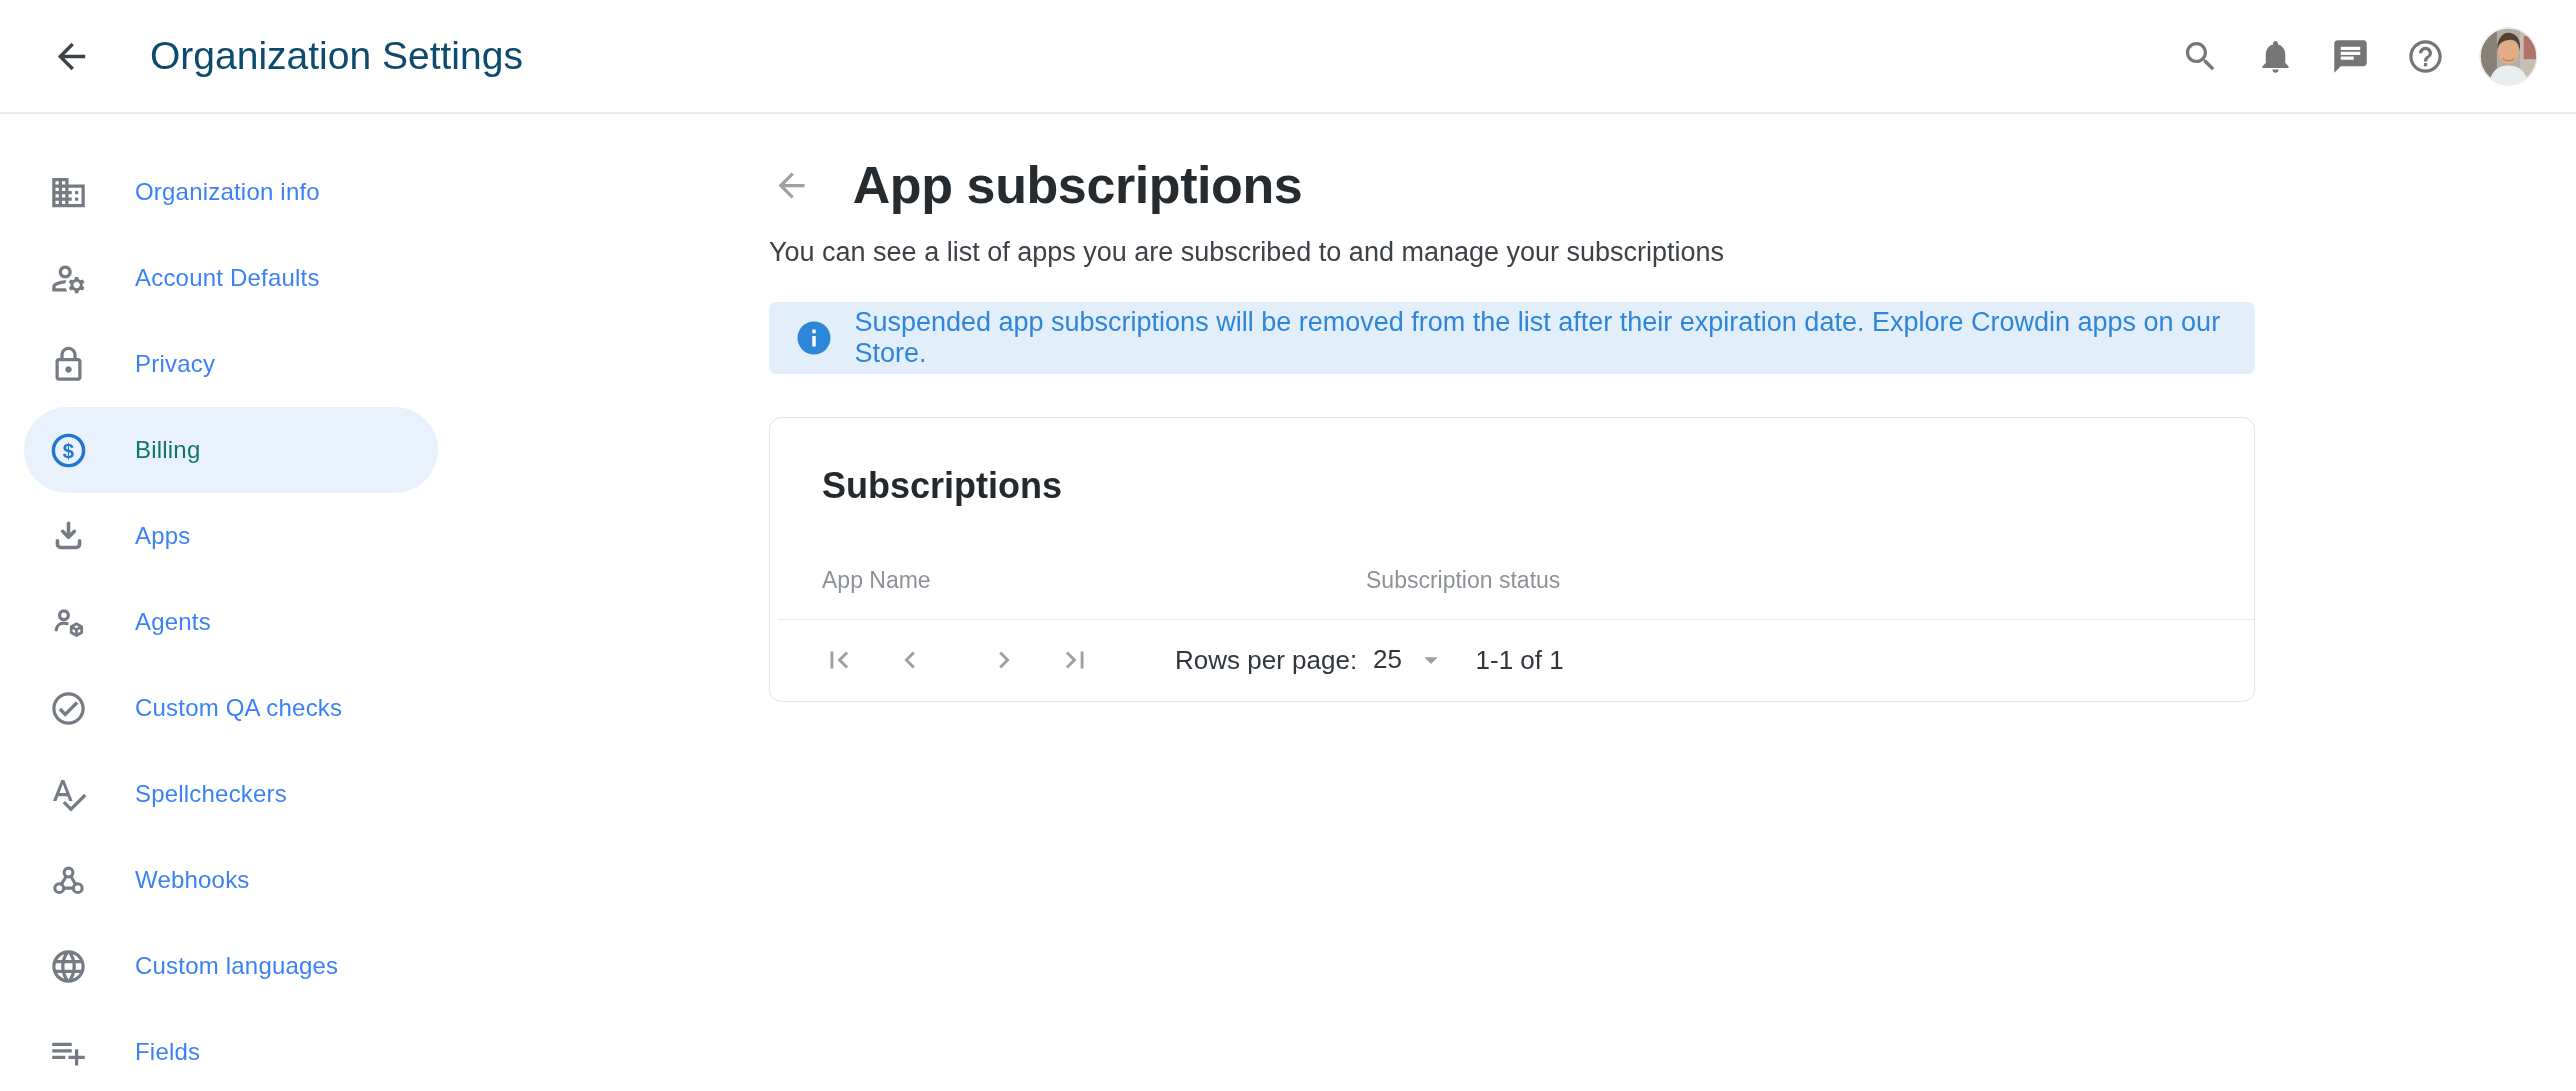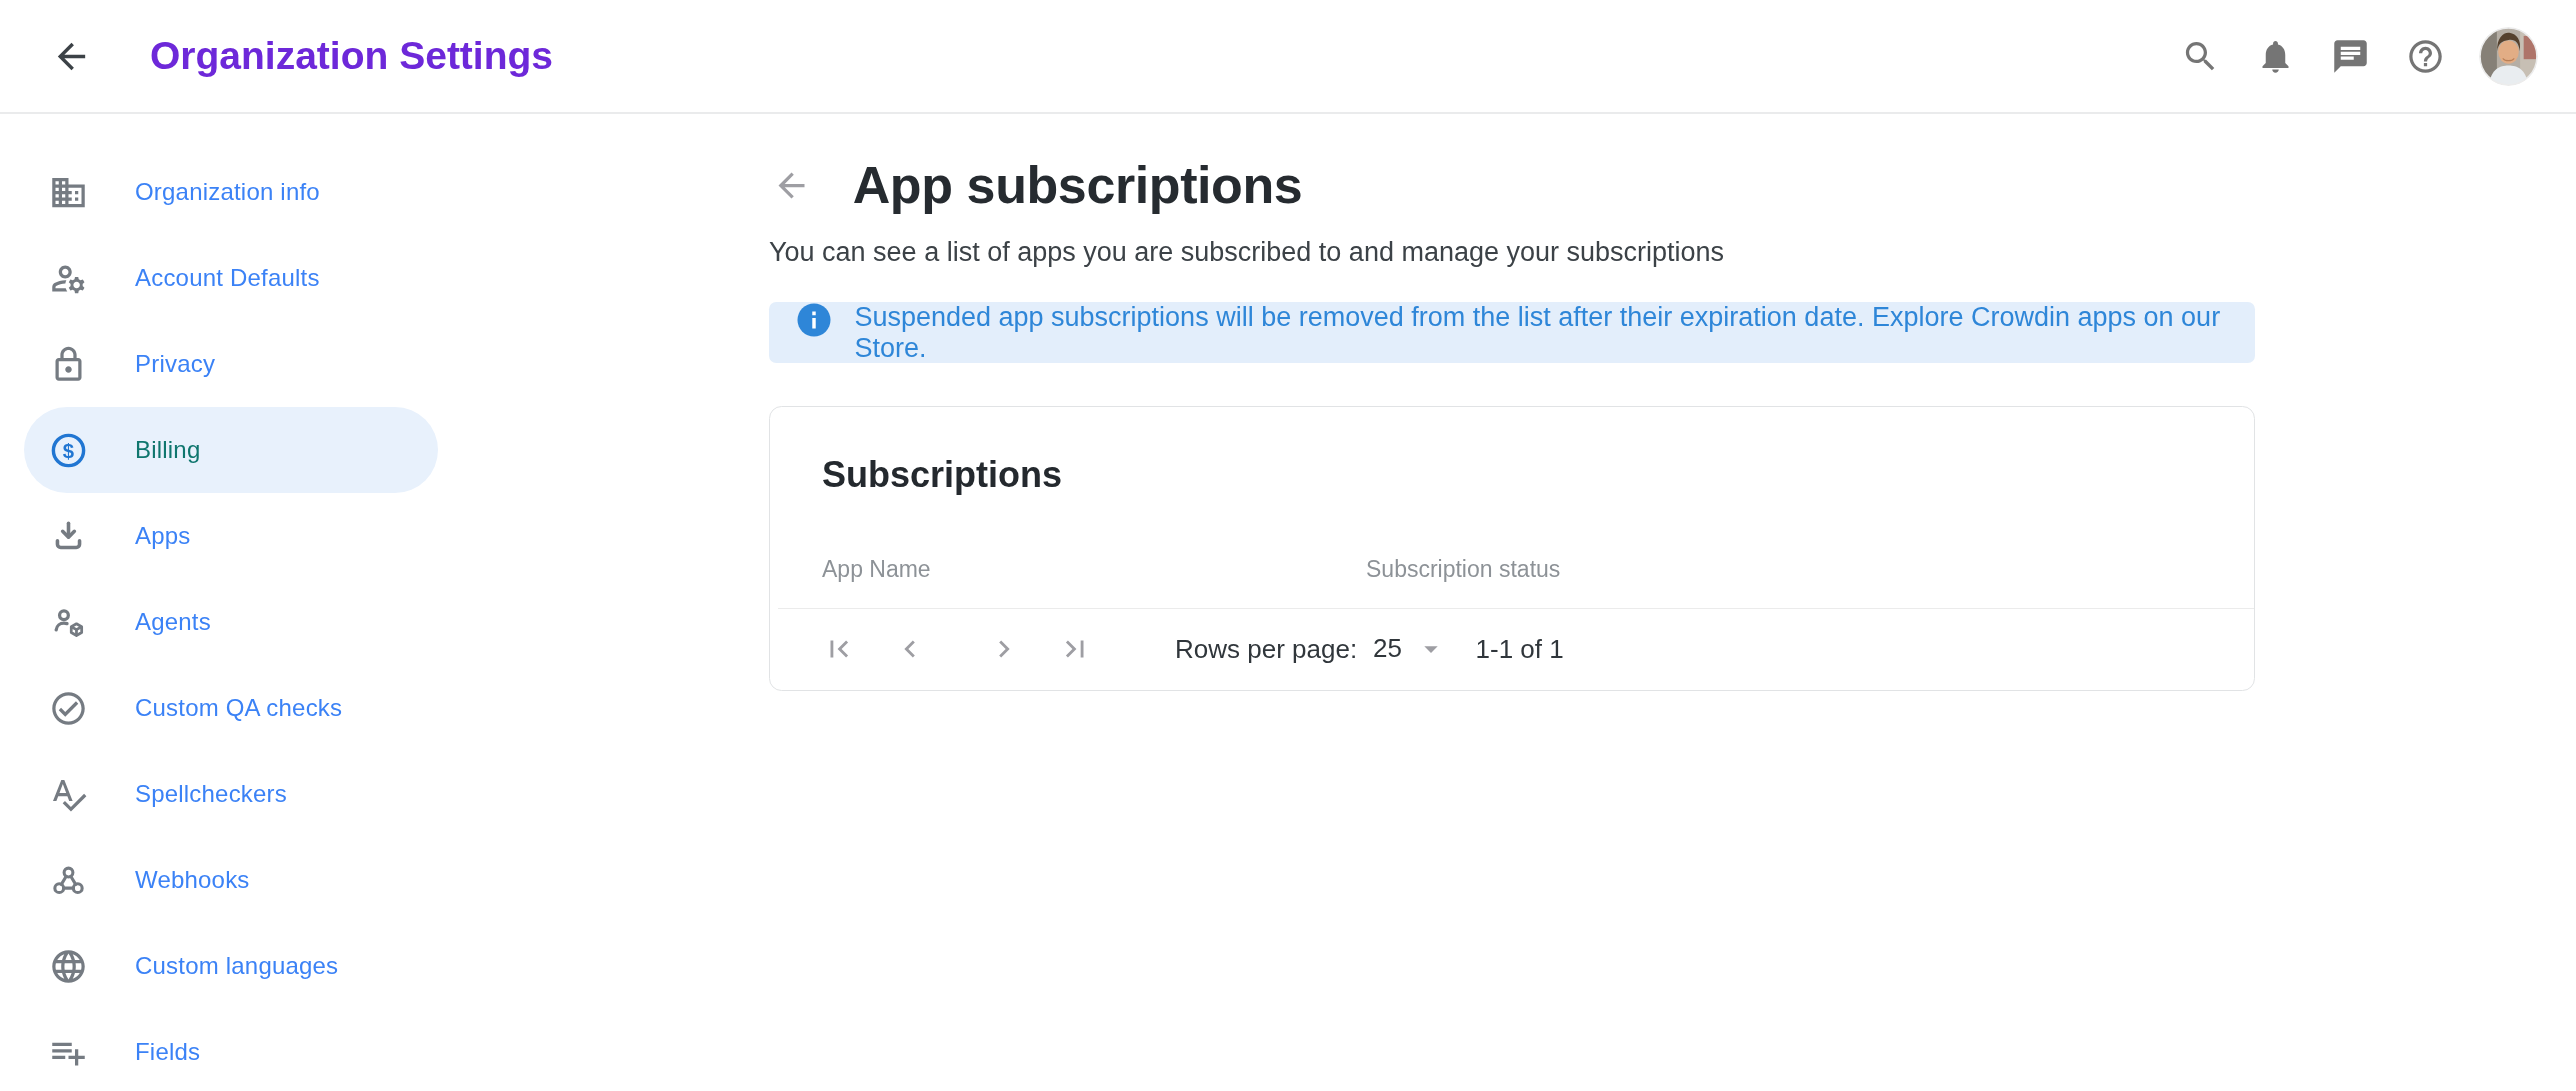--- a/index.html
+++ b/index.html
@@ -6,21 +6,21 @@
   html,body { width:2576px; height:1091px; overflow:hidden; background:#fff;
     font-family:"Liberation Sans","DejaVu Sans",sans-serif; }
 
   
   .topbar { position:relative; height:114px; display:flex; align-items:center;
     padding:0 38px 0 50px; background:#fff; border-bottom:2.7px solid #eaebec; }
   .icon-btn { width:43px; height:43px; display:flex; align-items:center; justify-content:center;
     cursor:pointer; flex:0 0 auto; }
   .icon-btn svg { width:39px; height:39px; fill:#757575; }
   .topbar-back svg { fill:#3c4247; width:41px; height:41px; }
-  .topbar-title { margin-left:57px; font-size:39px; font-weight:700; color:#6d28d9; }
+  .topbar-title { margin-left:57px; font-size:39px; font-weight:400; color:#0c4a6e; }
   .topbar-icons { margin-left:auto; display:flex; align-items:center; gap:32px; }
   .avatar { width:59px; height:59px; border-radius:50%; overflow:hidden; cursor:pointer; flex:0 0 auto; }
   .avatar svg { width:59px; height:59px; display:block; }
 
   
   .sidebar { position:absolute; left:0; top:116px; width:465px; padding-top:33px; }
   .side-item { height:86px; margin:0 27px 0 24px; border-radius:43px; display:flex;
     align-items:center; padding-left:25px; cursor:pointer; }
   .side-item .side-icon { width:39px; height:39px; flex:0 0 auto; display:flex;
     align-items:center; justify-content:center; }
@@ -35,22 +35,22 @@
 
   
   .main { position:absolute; left:769px; top:114px; width:1486px; }
   .main-head { display:flex; align-items:center; margin-top:41px; }
   .main-back { width:39px; height:39px; margin-left:2.7px; cursor:pointer;
     display:flex; align-items:center; justify-content:center; }
   .main-back svg { width:39px; height:39px; fill:#9e9ea3; }
   .main-title { margin-left:42px; font-size:52px; font-weight:700; color:#262b30; letter-spacing:-0.4px; }
   .main-sub { margin-top:21.5px; font-size:27px; color:#3c4247; }
 
-  .banner { margin-top:34px; height:61px; background:#e3eefb; border-radius:7.2px;
-    display:flex; padding:0 27px; }
+  .banner { margin-top:34px; height:72px; background:#e3eefb; border-radius:7.2px;
+    display:flex; align-items:center; padding:0 27px; }
   .banner-icon { width:36px; height:36px; flex:0 0 auto; }
   .banner-icon svg { width:36px; height:36px; display:block; }
   .banner-text { margin-left:22.4px; font-size:27px; color:#2e86d8; cursor:pointer; }
 
   .card { margin-top:43px; background:#fff; border:1.8px solid #e1e3e5; border-radius:12.5px;padding-left:8px; }
   .card-title { margin:47px 0 0 44px; font-size:36px; font-weight:700; color:#24292e; line-height:41px; }
   .tgrid { display:grid; grid-template-columns:544px 422px 1fr auto; padding:0 32px 0 44px; }
   .thead { height:114px; align-items:end; padding-bottom:25px; border-bottom:1.8px solid #ebebeb;
     font-size:23px; color:#8d9297; }
   .trow { height:96px; align-items:center; border-bottom:1.8px solid #ebebeb;

